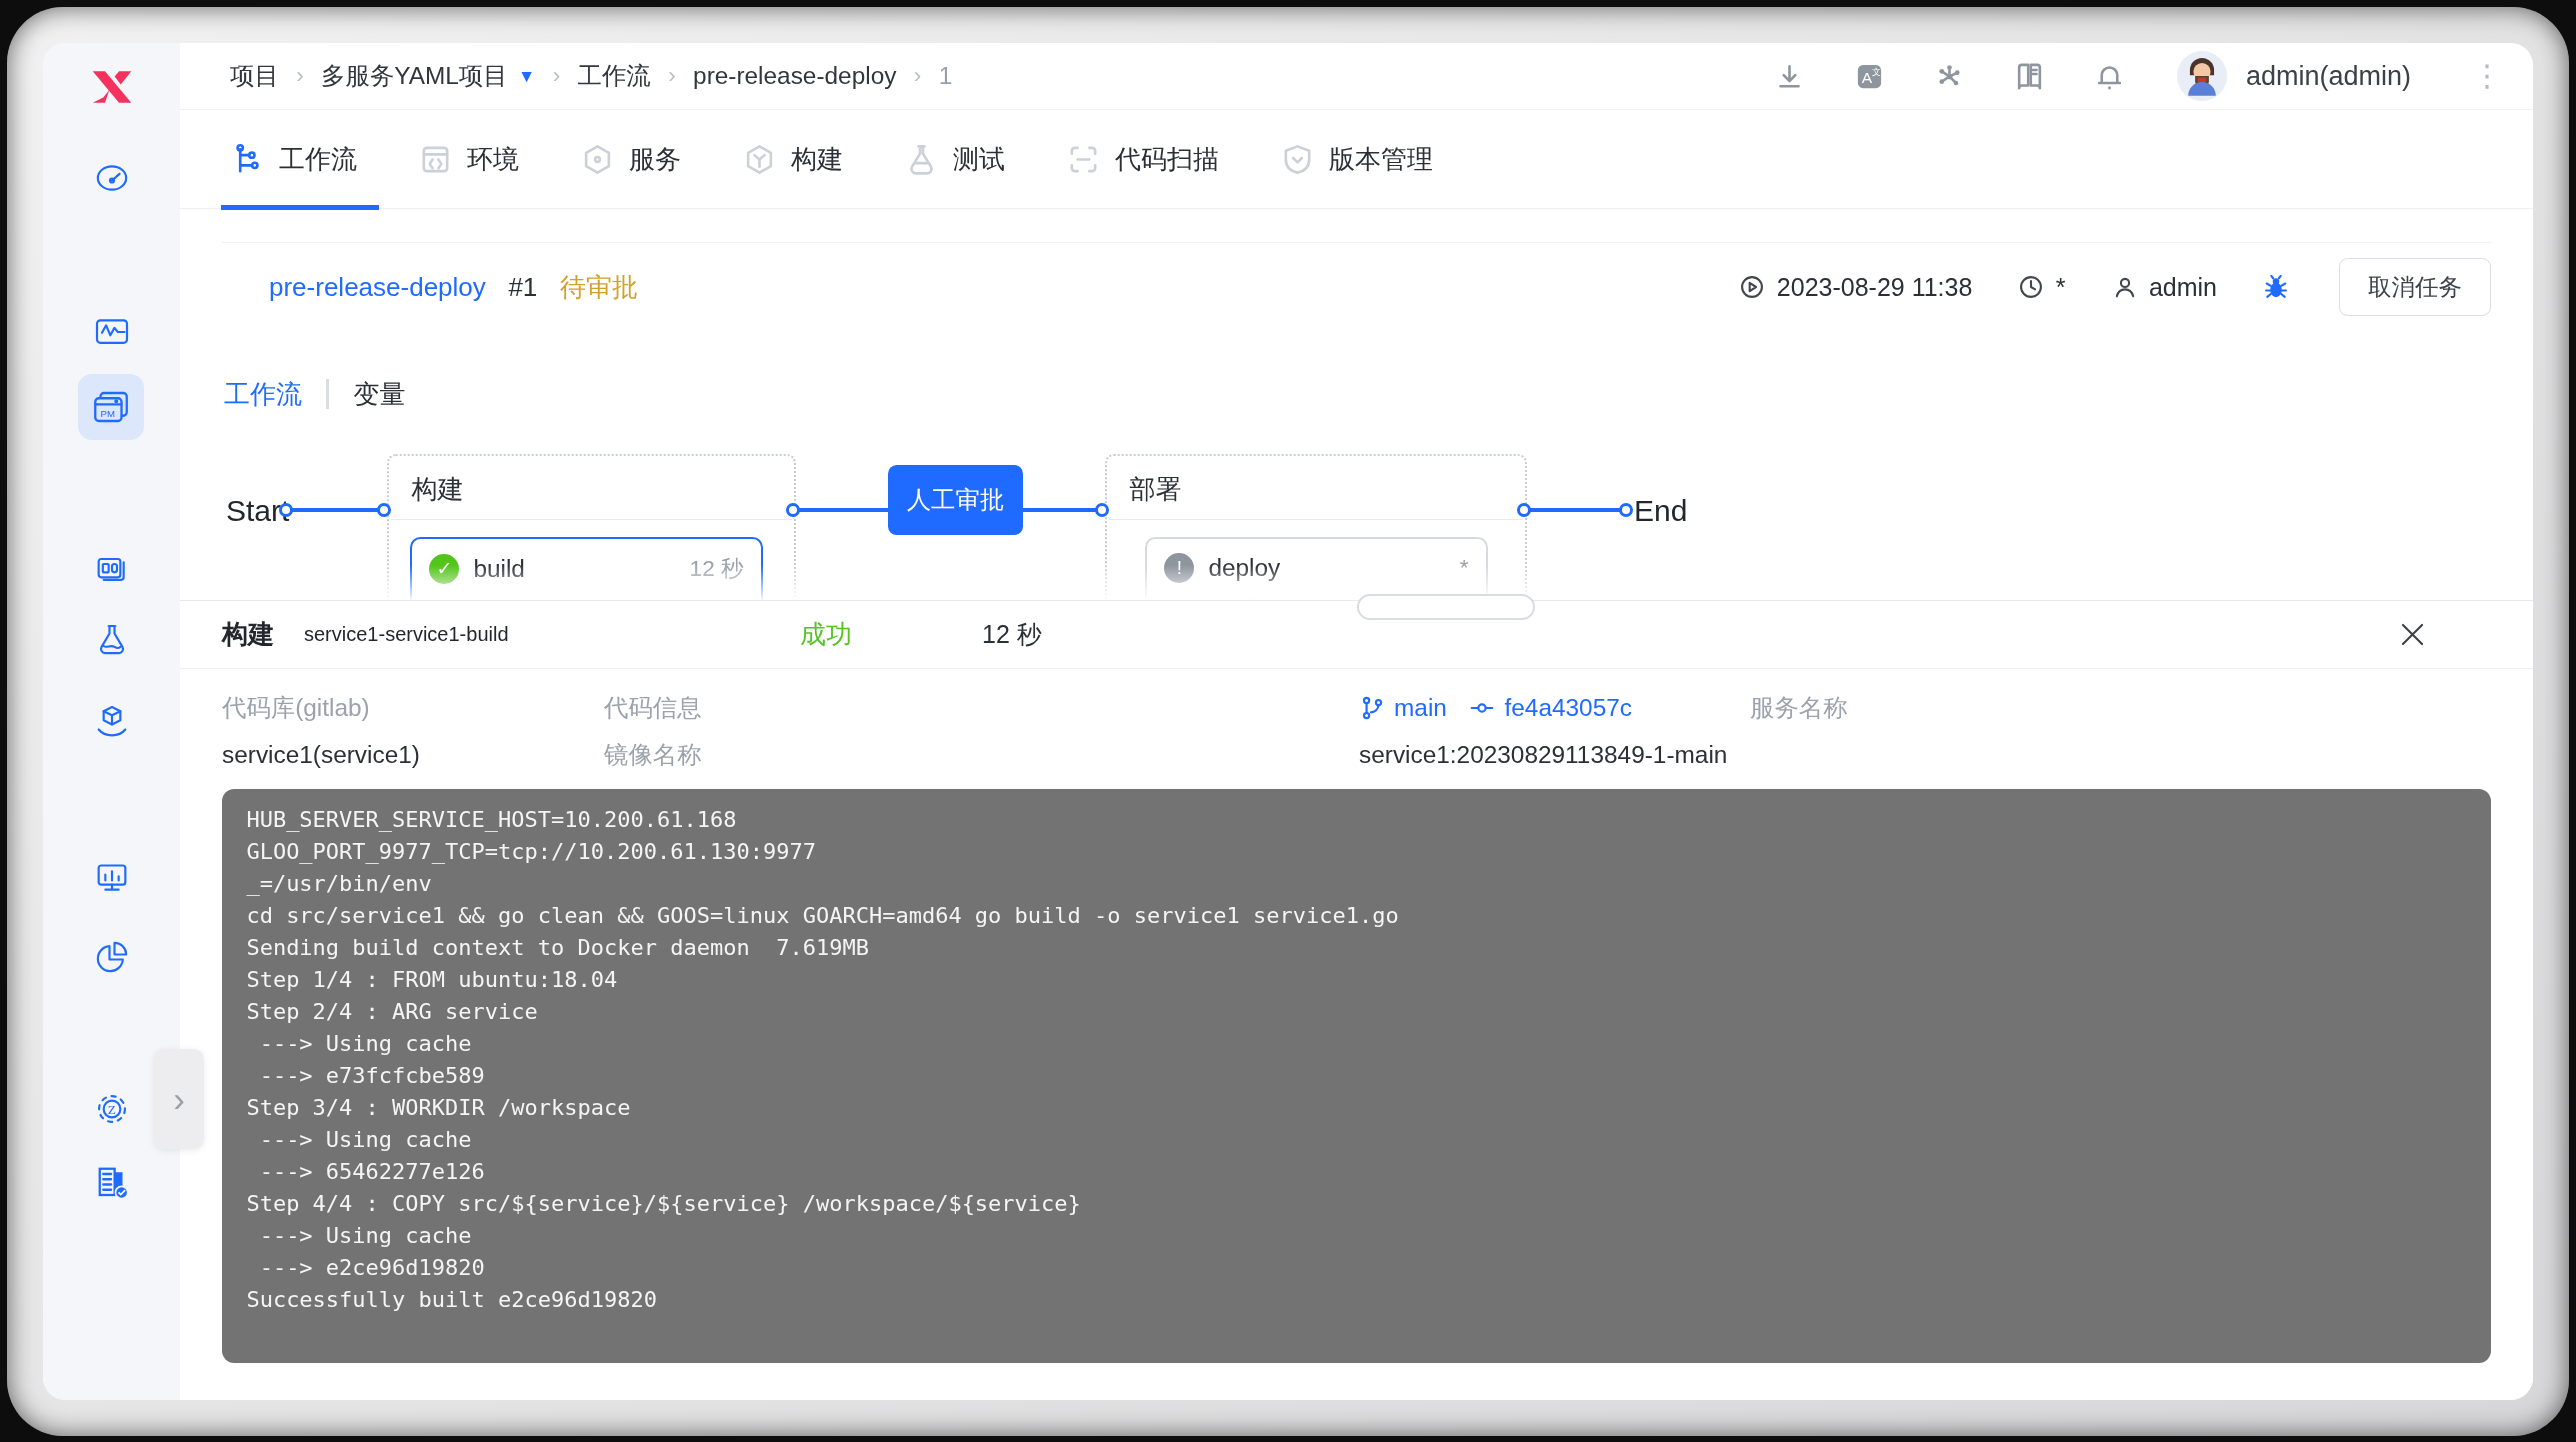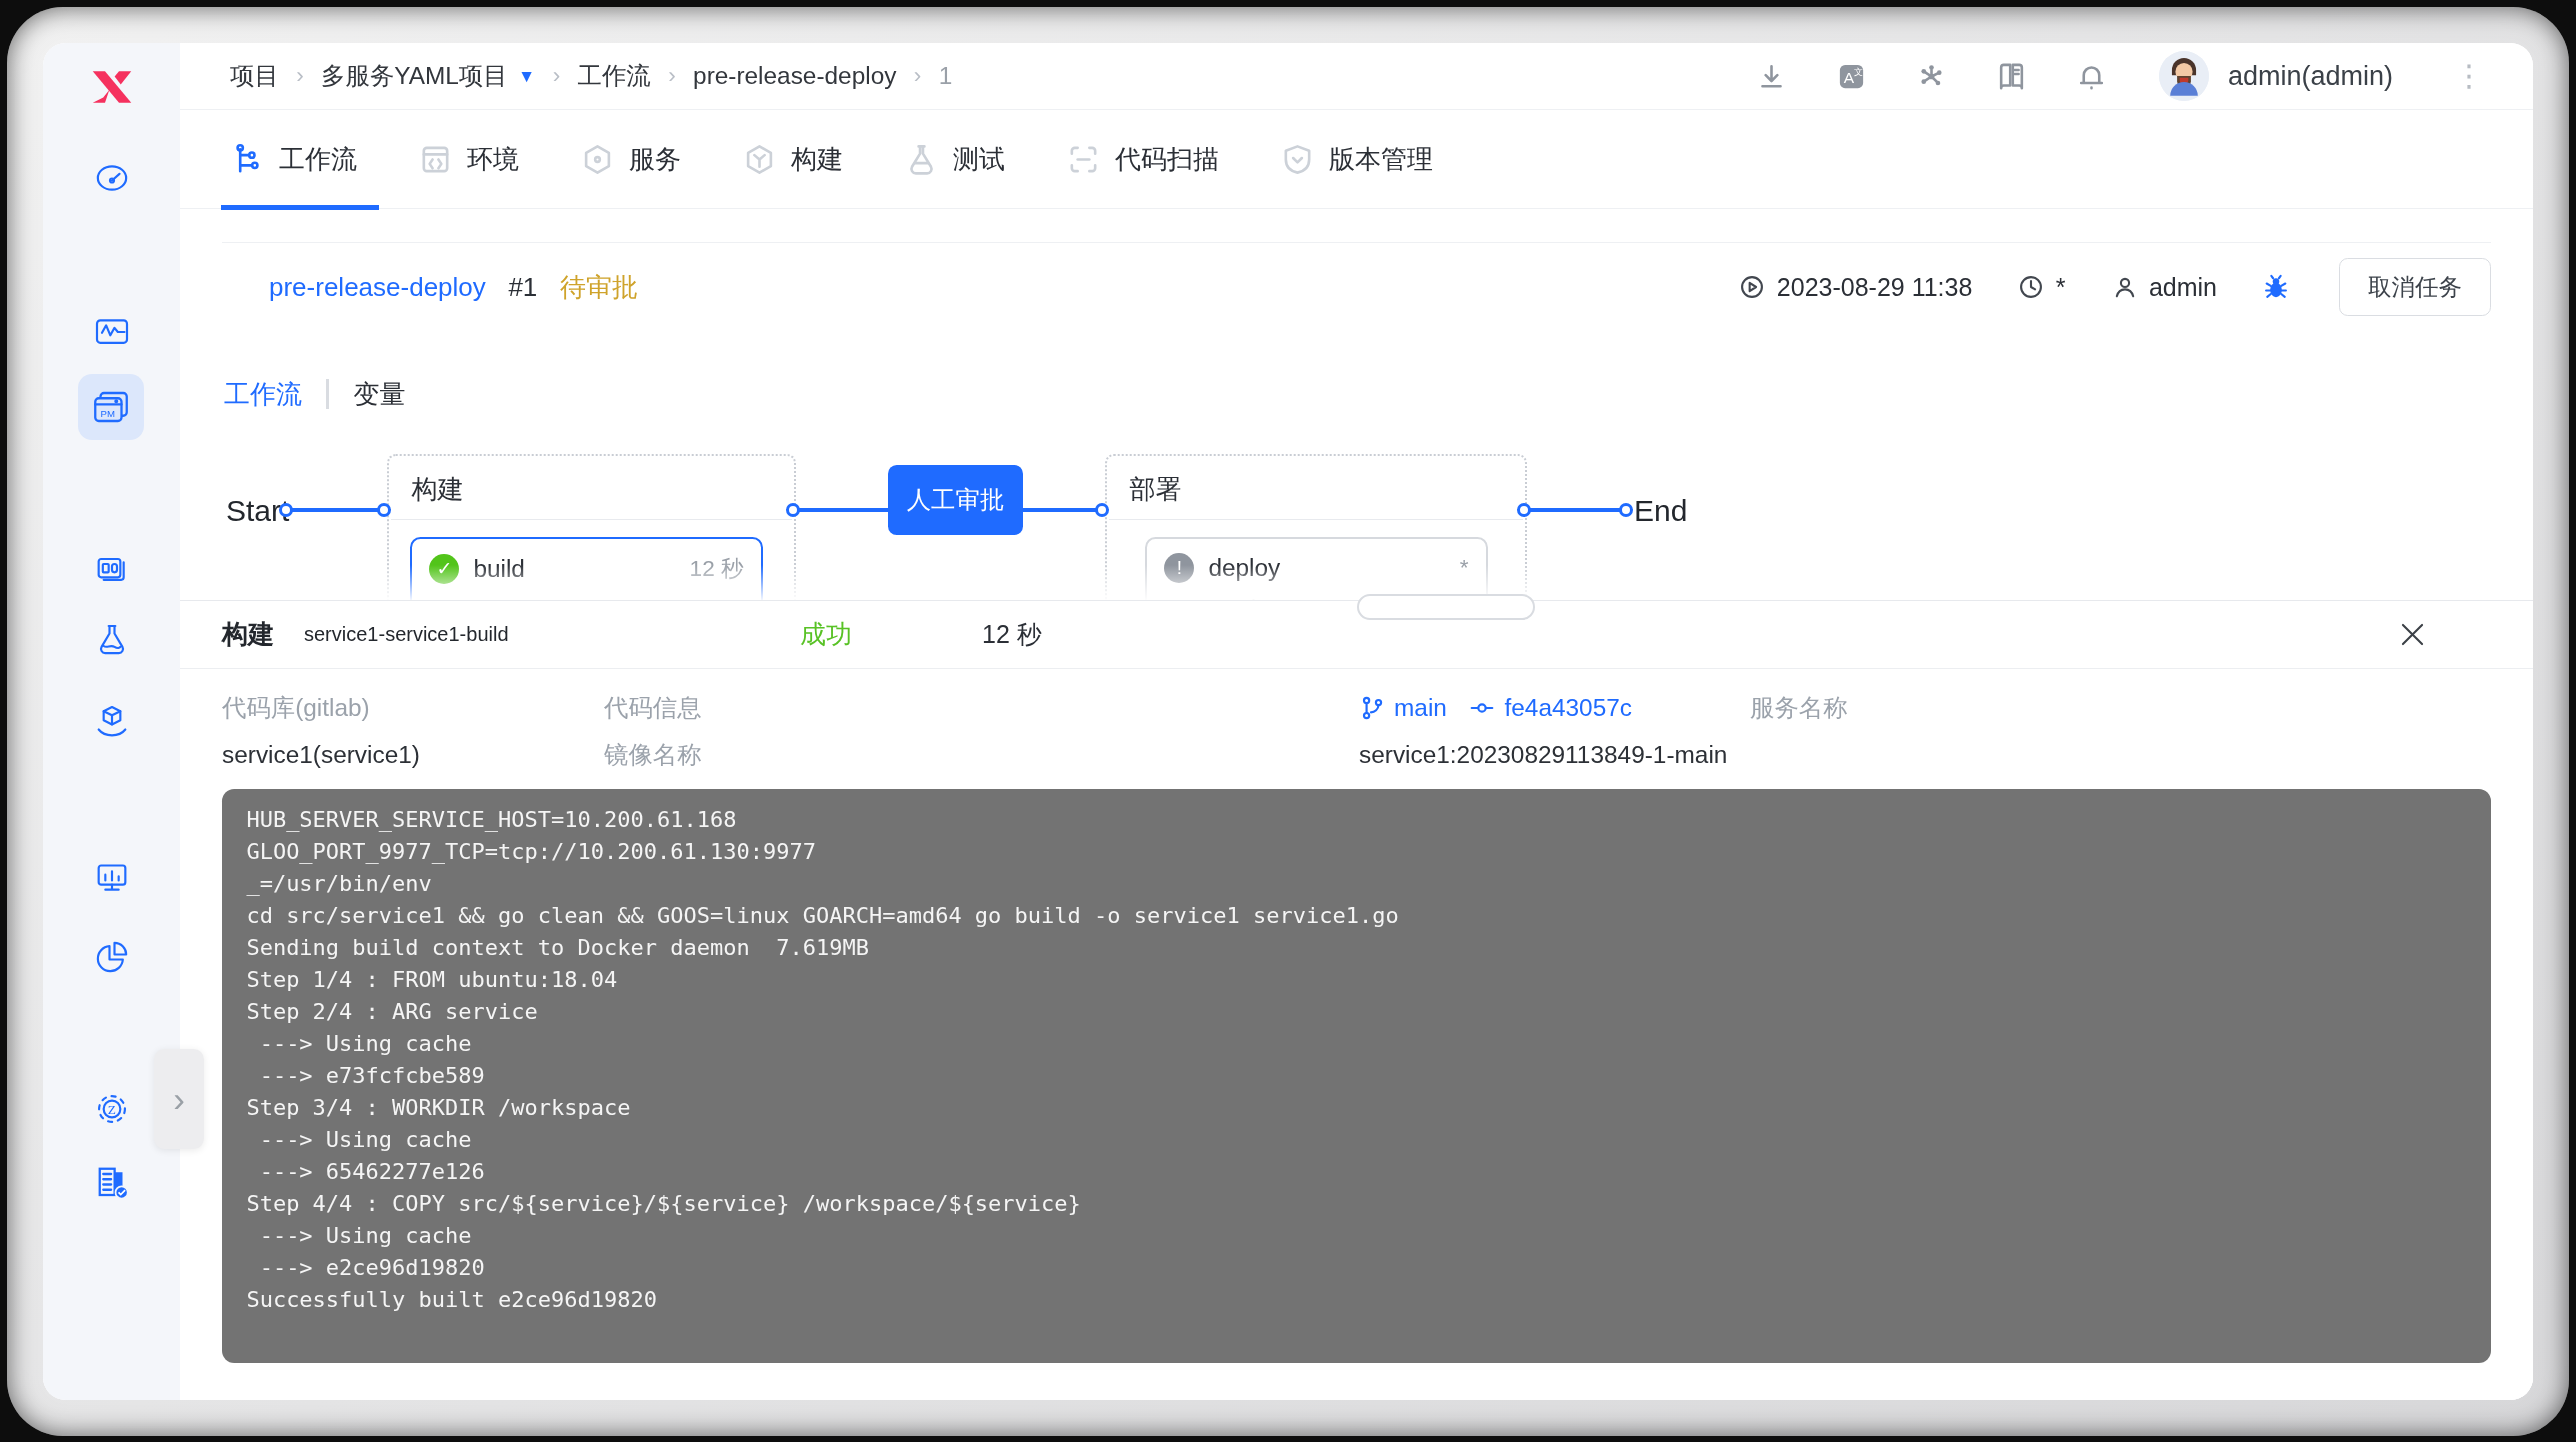--- a/index.html
+++ b/index.html
@@ -32,21 +32,21 @@
     display:flex; align-items:center; justify-content:center;
     color:#9aa0a6; font-size:35px; box-shadow:0 1.7px 7px rgba(0,0,0,.08);
   }
 
   
   .main { flex:1; position:relative; background:#fff; }
 
   .topbar {
     position:absolute; top:0; left:0; right:0; height:67px;
     border-bottom:1.7px solid #eef0f3;
-    display:flex; align-items:center; padding:0 49px 0 50px;
+    display:flex; align-items:center; padding:0 31px 0 50px;
   }
   .crumbs { display:flex; align-items:center; font-size:24.4px; color:#33373d; }
   .crumb-sep { color:#b9bec6; margin:0 17.4px; font-size:22.6px; }
   .crumb-caret { color:#1f6bff; font-size:17.4px; margin-left:10.4px; }
   .crumb-last { color:#9aa0a8; }
   .top-actions { margin-left:auto; display:flex; align-items:center; }
   .tb-ic { width:31px; height:31px; margin-left:49px; stroke:#8f959e; fill:none; stroke-width:2; stroke-linecap:round; stroke-linejoin:round; }
   .avatar { width:50px; height:50px; border-radius:50%; margin-left:52px; background:#e9eef6; overflow:hidden; flex:none; }
   .username { font-size:27px; color:#3b4148; margin-left:19px; }
   .kebab { margin-left:61px; color:#b7bcc3; font-size:30px; letter-spacing:0; line-height:10.4px; }

